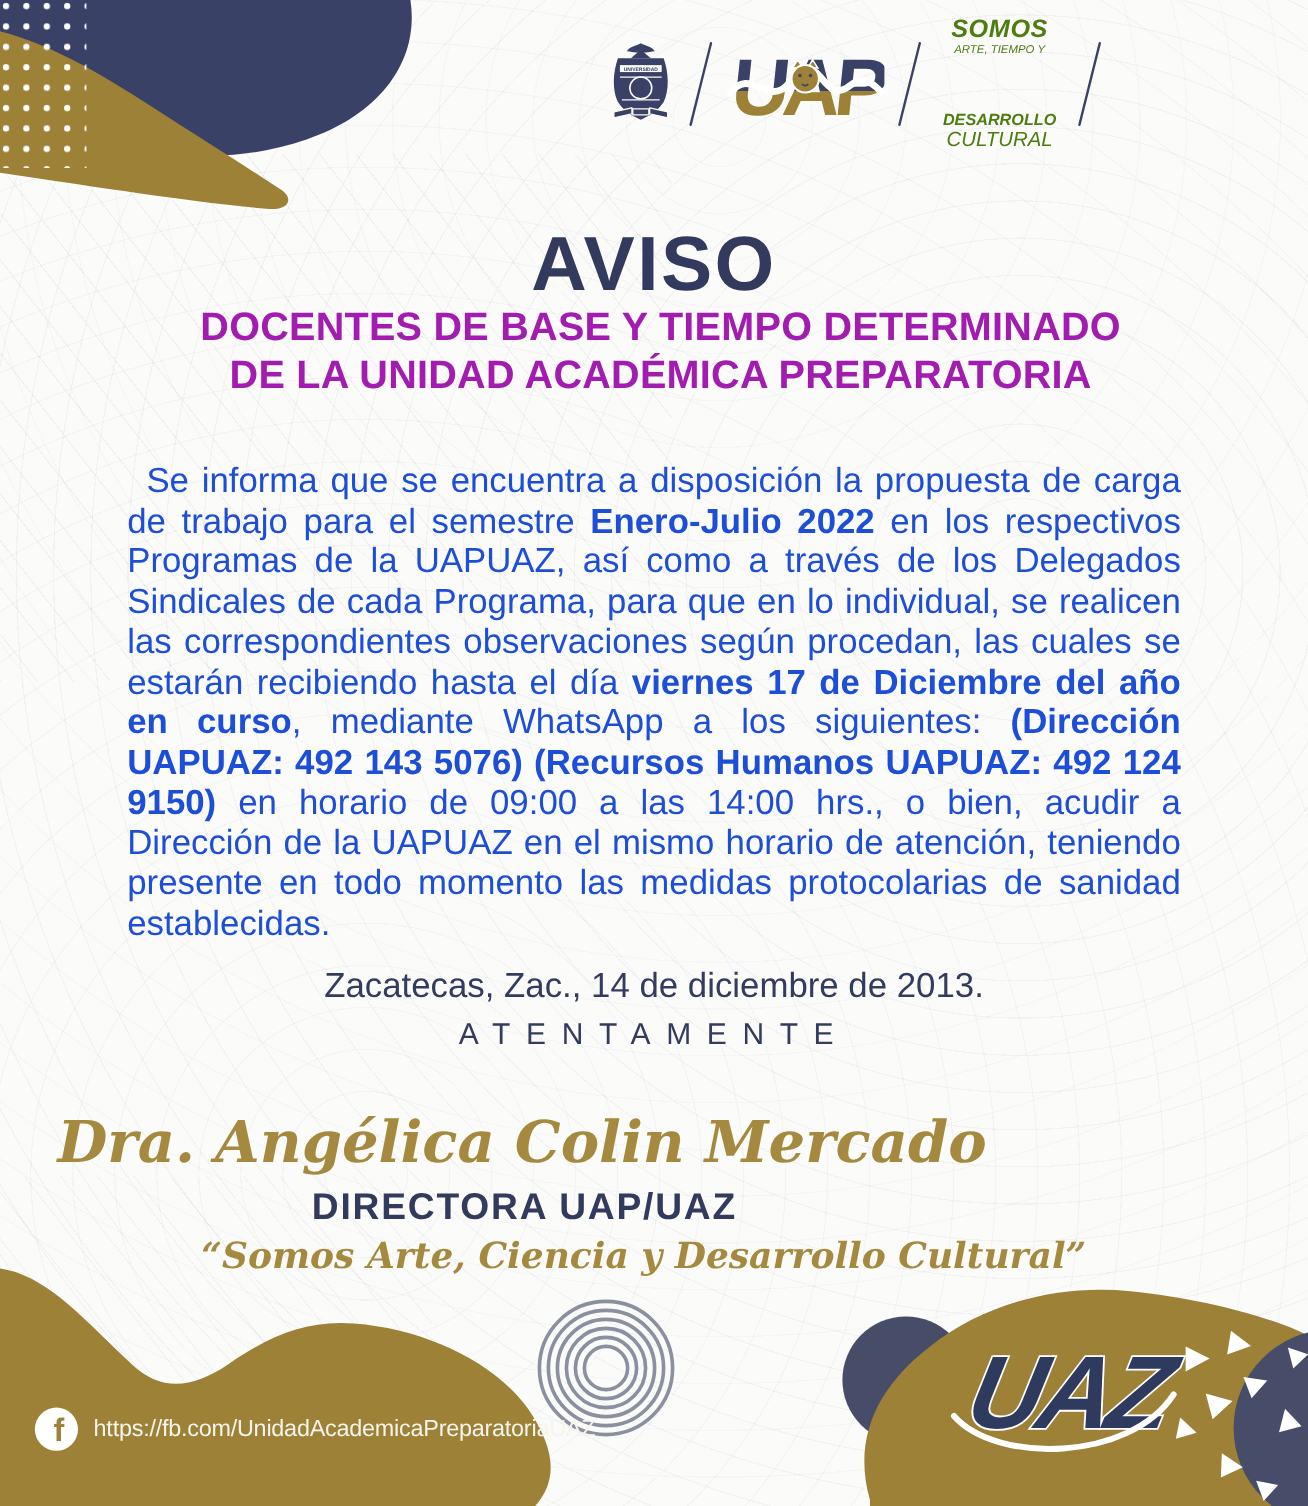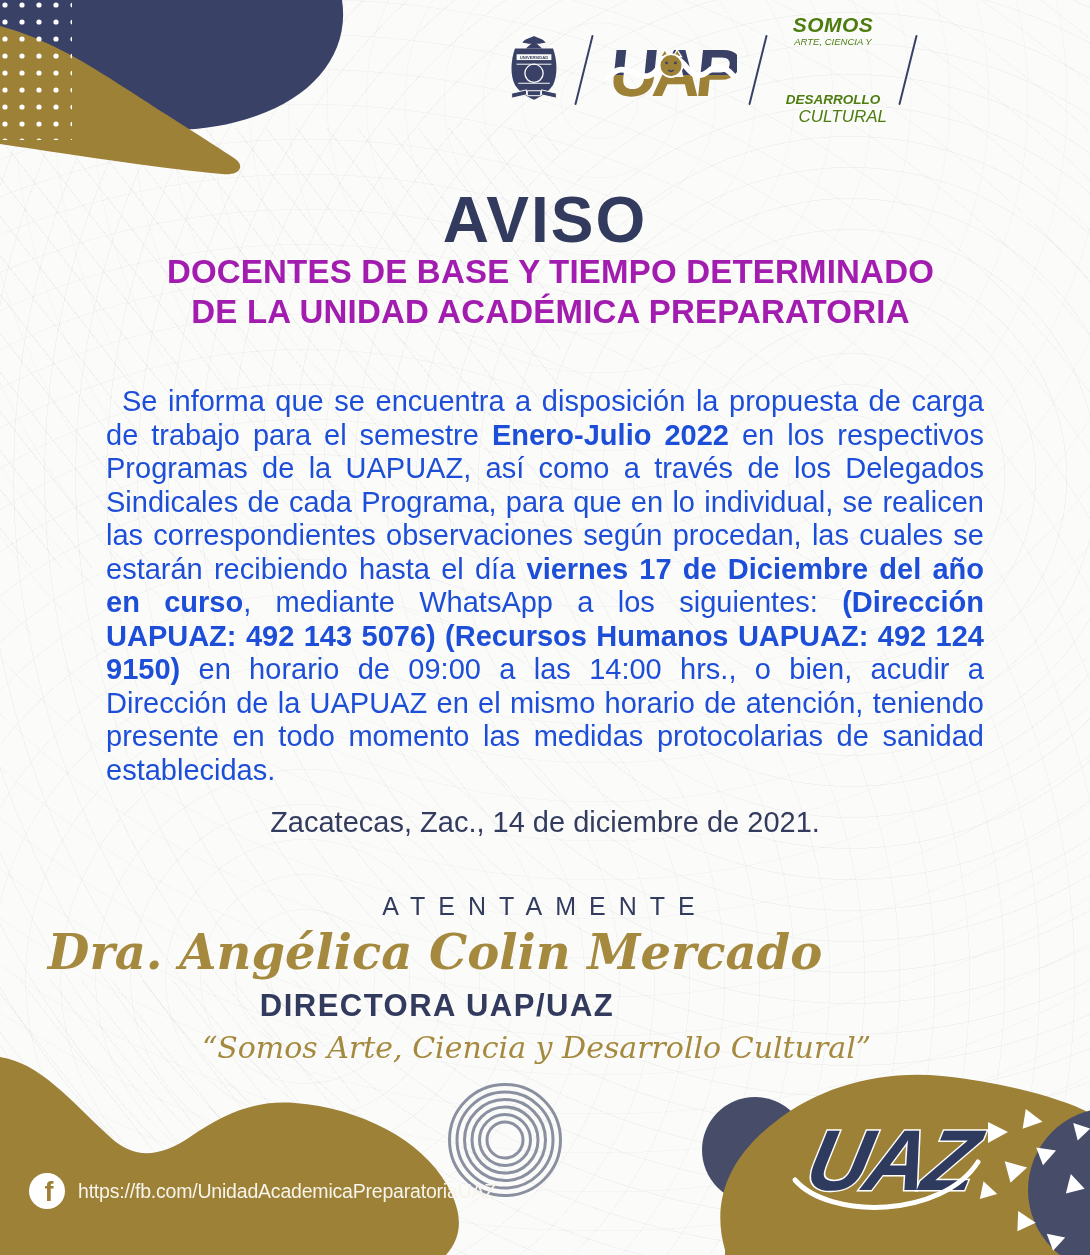--- a/index.html
+++ b/index.html
@@ -31,47 +31,47 @@
   
   .header-row{
     position:absolute;left:505px;top:26px;height:88px;
     display:flex;align-items:center;gap:20px;
   }
   .logo-sep{width:2px;height:72px;background:#3a4166;transform:rotate(14deg);border-radius:1px;}
   .somos-block{width:108px;text-align:center;font-style:italic;color:#4d7c0f;line-height:1.08;}
   .somos-l1{font-size:21px;font-weight:700;letter-spacing:.5px;}
   .somos-l2{font-size:9.5px;font-weight:400;}
   .somos-l3{font-size:13.5px;font-weight:700;margin-top:46px;}
-  .somos-l4{font-size:17px;font-weight:400;text-align:right;}
+  .somos-l4{font-size:17px;font-weight:400;}
   .unidad-block{width:100px;text-align:left;color:#333c5f;line-height:1.2;}
   .unidad-l1{font-size:22px;font-weight:700;}
   .unidad-l2{font-size:15px;font-weight:400;letter-spacing:1px;color:#4a5273;}
   .unidad-l3{font-size:12.5px;font-weight:700;font-style:italic;letter-spacing:.3px;}
 
   
   .title-block{position:absolute;left:0;top:188px;width:1090px;text-align:center;}
   .aviso{font-size:64px;font-weight:700;letter-spacing:2px;color:#323b5e;line-height:1;}
   .subtitle{font-size:33px;font-weight:700;color:#a21caf;line-height:40px;letter-spacing:.2px;margin-left:11px;}
   .body-par{
     position:absolute;left:106px;top:356px;width:878px;
     font-size:29px;line-height:33.5px;text-align:justify;text-indent:16px;
     color:#1d4ed8;
   }
   .body-par .b{font-weight:700;}
   .dateline{position:absolute;left:0;top:806px;width:1090px;text-align:center;font-size:29px;color:#333c5f;}
-  .closing{position:absolute;left:0;top:892px;width:1090px;text-align:center;font-size:25px;letter-spacing:13px;color:#333c5f;}
+  .closing{position:absolute;left:0;top:848px;width:1090px;text-align:center;font-size:25px;letter-spacing:13px;color:#333c5f;}
   .signer-name{
     position:absolute;left:0;top:924px;width:870px;text-align:center;
     font-family:"DejaVu Serif",serif;font-style:italic;font-weight:700;
     font-size:48px;color:#a5893e;
   }
   .signer-title{position:absolute;left:0;top:988px;width:874px;text-align:center;font-size:31px;font-weight:700;letter-spacing:1.5px;color:#323b5e;}
   .motto{
     position:absolute;left:0;top:1030px;width:1073px;text-align:center;
-    font-family:"DejaVu Serif",serif;font-style:italic;font-weight:400;
+    font-family:"DejaVu Serif",serif;font-style:italic;font-weight:700;
     font-size:30px;color:#a5893e;
   }
 
   
   .fb-row{position:absolute;left:28px;top:1172px;display:flex;align-items:center;gap:12px;z-index:6;}
   .fb-url{color:#f7f4ec;font-size:19.5px;letter-spacing:-.2px;}
   .z5{z-index:5;} .z4{z-index:4;}
 </style>
 </head>
 <body>
@@ -126,38 +126,38 @@
         <circle cx="70" cy="37" r="1.6" fill="#3a4166"></circle>
         <circle cx="80" cy="37" r="1.6" fill="#3a4166"></circle>
         <path d="M72 45 Q75 48 78 45" stroke="#3a4166" stroke-width="1.6" fill="none"></path>
       </g>
     </svg>
 
     <div class="logo-sep"></div>
 
     <div class="somos-block">
       <div class="somos-l1">SOMOS</div>
-      <div class="somos-l2">ARTE, CIENCIA Y</div>
+      <div class="somos-l2">ARTE, TIEMPO Y</div>
       <div class="somos-l3">DESARROLLO</div>
       <div class="somos-l4">CULTURAL</div>
     </div>
 
     <div class="logo-sep"></div>
 
   </div>
 
   <div class="title-block">
     <div class="aviso">AVISO</div>
     <div class="subtitle">DOCENTES DE BASE Y TIEMPO DETERMINADO</div>
     <div class="subtitle">DE LA UNIDAD ACADÉMICA PREPARATORIA</div>
   </div>
 
   <p class="body-par"><span>Se informa que se encuentra a disposición la propuesta de carga de trabajo para el semestre </span><span class="b">Enero-Julio 2022</span><span> en los respectivos Programas de la UAPUAZ, así como a través de los Delegados Sindicales de cada Programa, para que en lo individual, se realicen las correspondientes observaciones según procedan, las cuales se estarán recibiendo hasta el día </span><span class="b">viernes 17 de Diciembre del año en curso</span><span>, mediante WhatsApp a los siguientes: </span><span class="b">(Dirección UAPUAZ: 492 143 5076) (Recursos Humanos UAPUAZ: 492 124 9150)</span><span> en horario de 09:00 a las 14:00 hrs., o bien, acudir a Dirección de la UAPUAZ en el mismo horario de atención, teniendo presente en todo momento las medidas protocolarias de sanidad establecidas.</span></p>
 
-  <div class="dateline">Zacatecas, Zac., 14 de diciembre de 2021.</div>
+  <div class="dateline">Zacatecas, Zac., 14 de diciembre de 2013.</div>
   <div class="closing">ATENTAMENTE</div>
   <div class="signer-name">Dra. Angélica Colin Mercado</div>
   <div class="signer-title">DIRECTORA UAP/UAZ</div>
   <div class="motto">“Somos Arte, Ciencia y Desarrollo Cultural”</div>
 
   <svg class="art bl-gold z4" viewBox="0 0 480 210">
     <path d="M0,12 C40,18 70,55 110,92 C135,115 160,112 190,92 C225,68 255,55 295,58 C360,63 422,95 447,140 C464,170 462,192 446,210 L0,210 Z" fill="#9d8137"></path>
   </svg>
 
   <svg class="art rings z5" viewBox="0 0 130 130">

